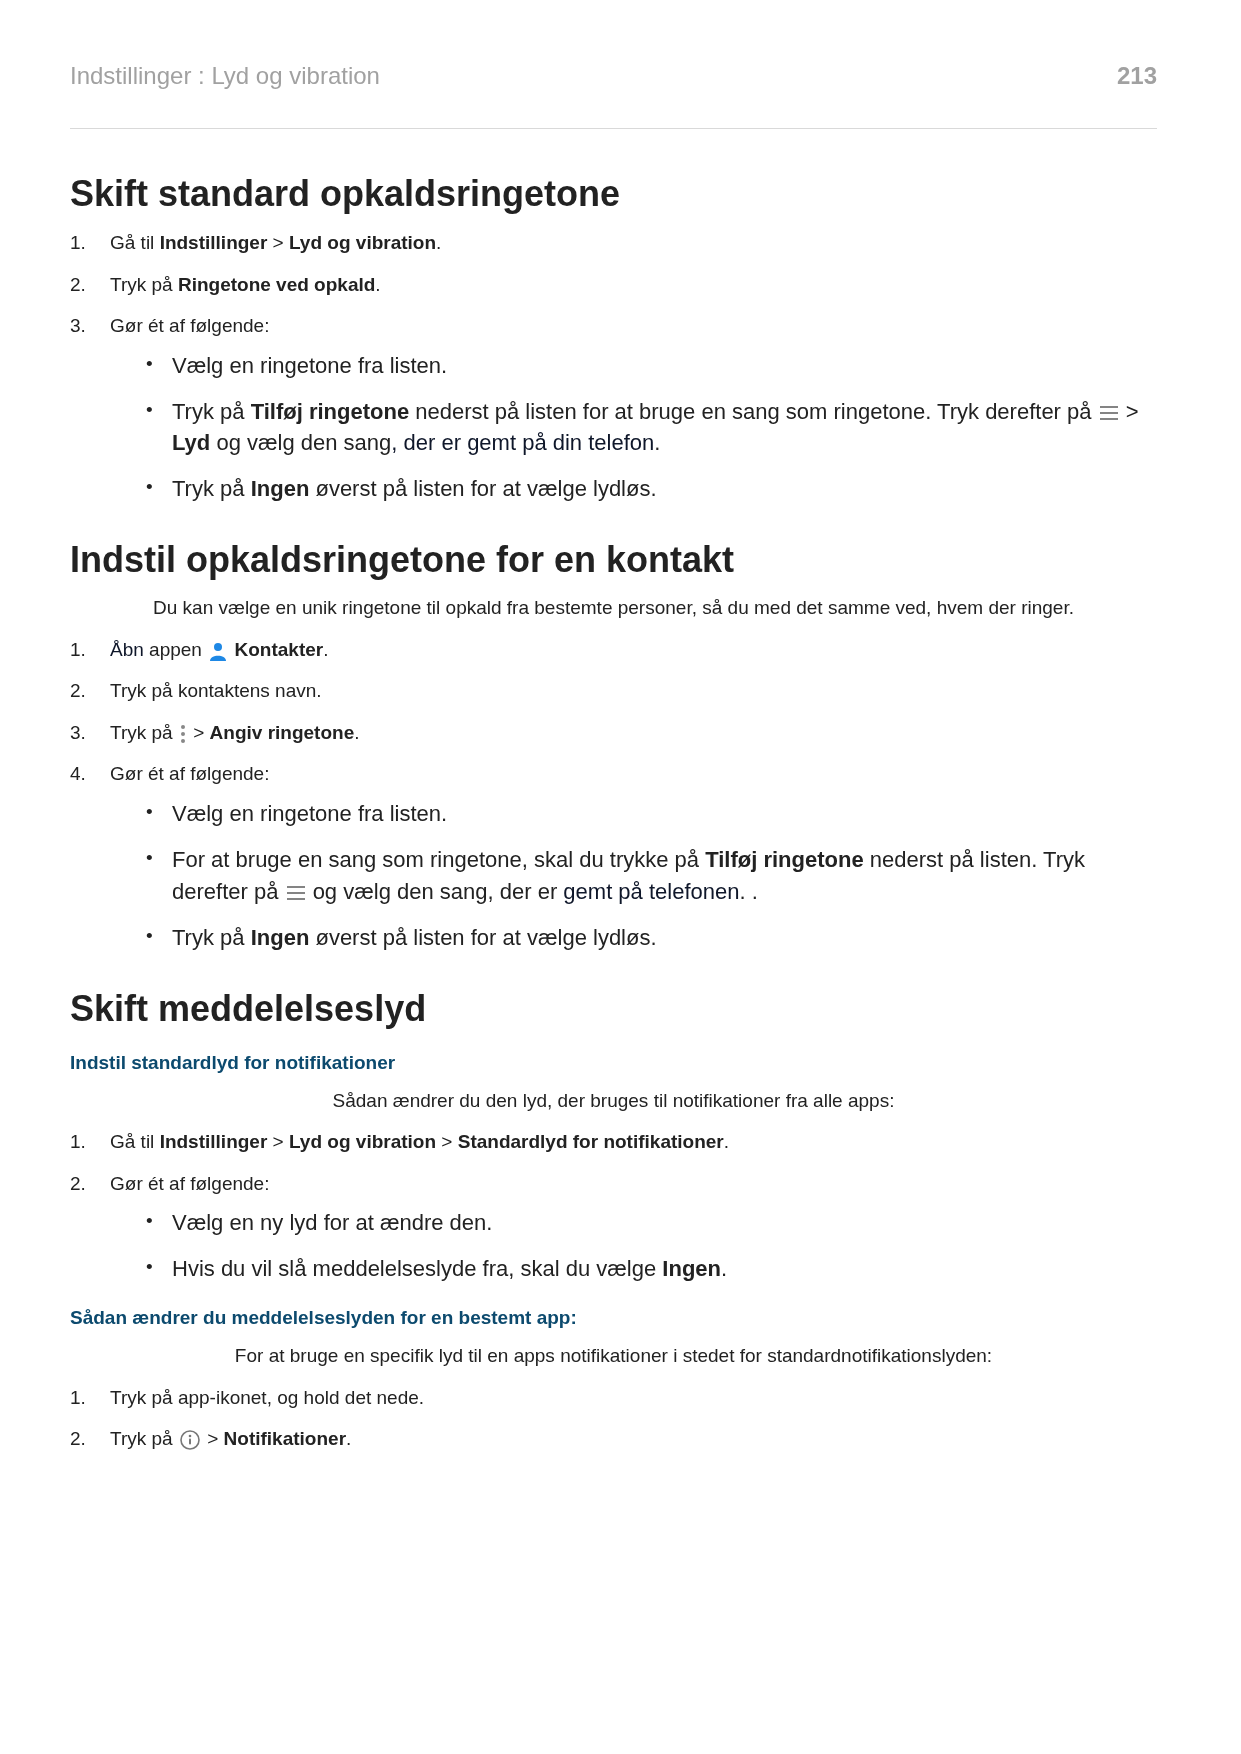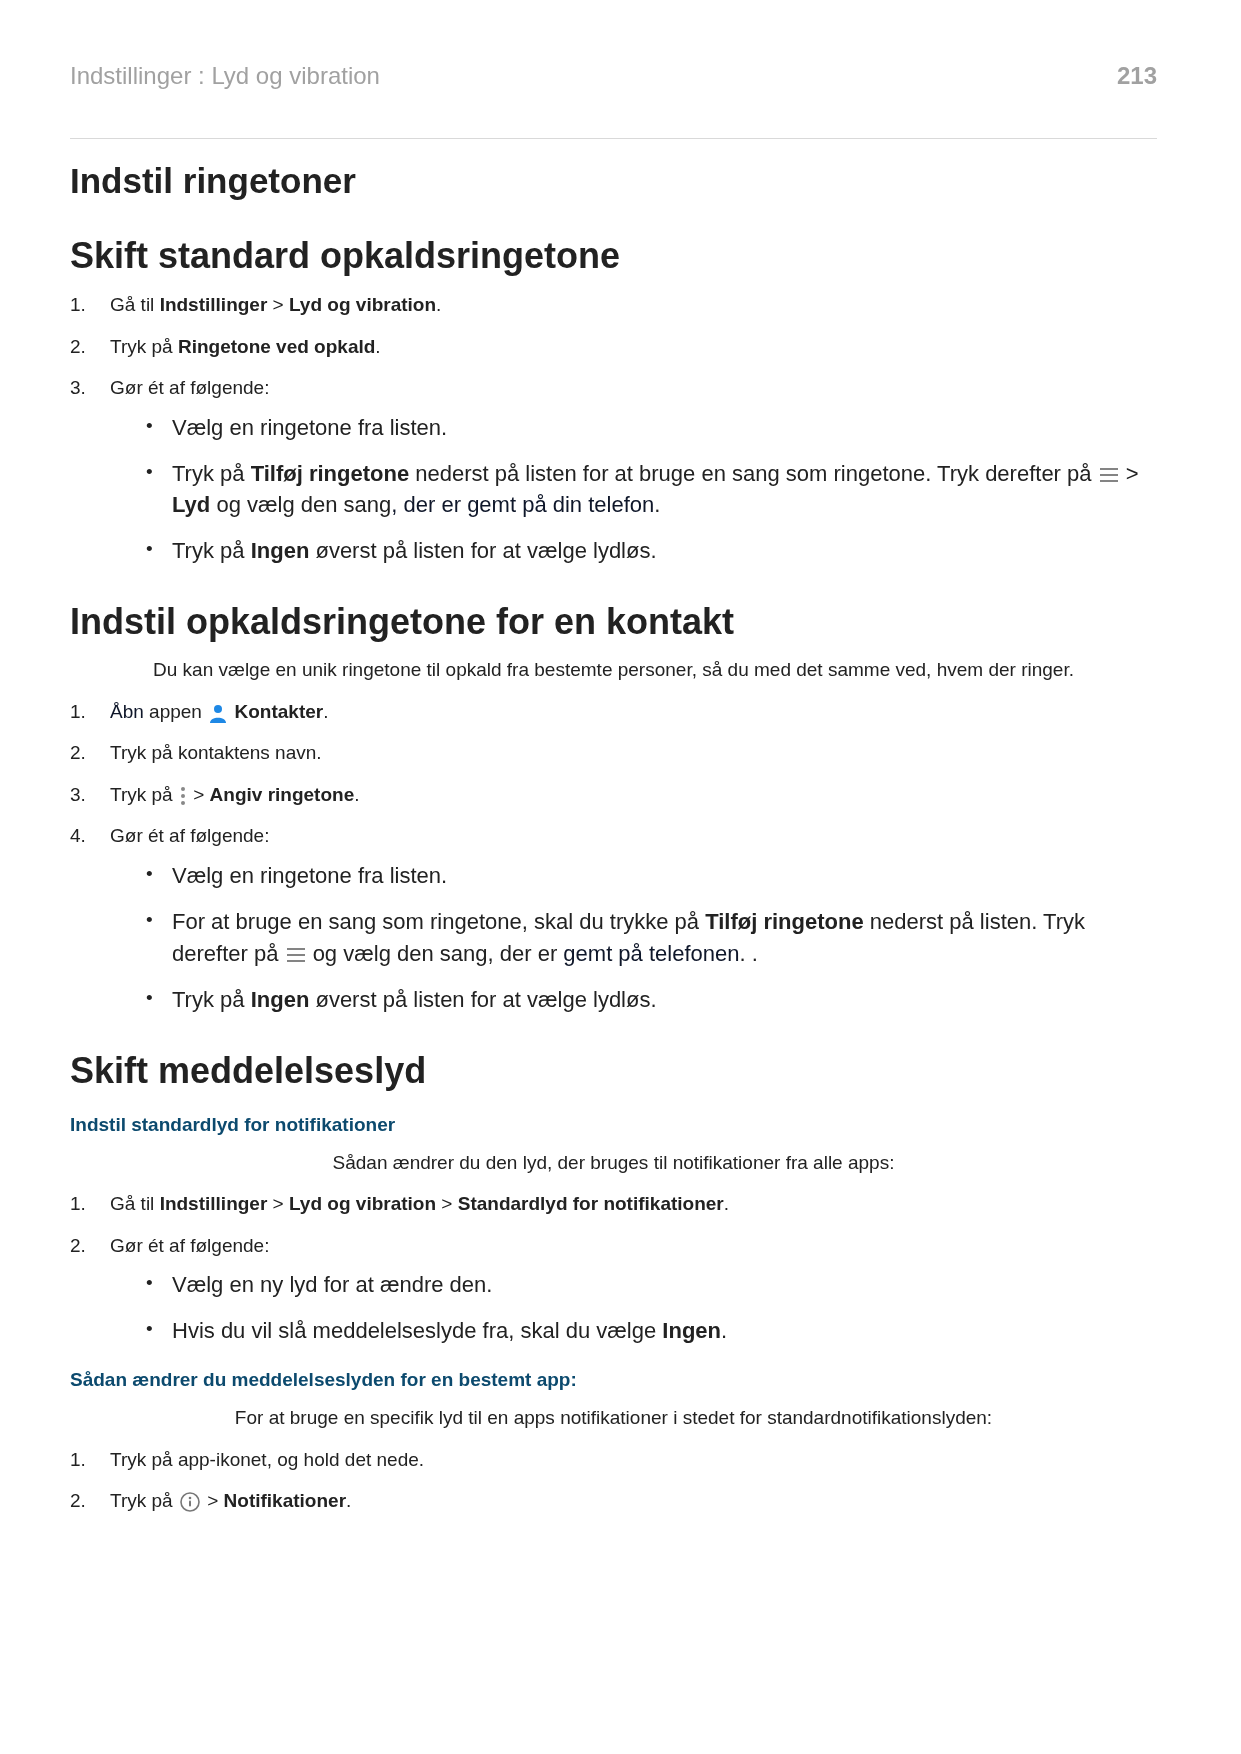--- a/index.html
+++ b/index.html
@@ -15,23 +15,23 @@
     padding: 62px 84px 60px 70px;
     position: relative;
   }
   .header {
     display: flex;
     justify-content: space-between;
     align-items: baseline;
     color: #a1a1a1;
     font-size: 24px;
     font-weight: 400;
-    padding-bottom: 48px;
+    padding-bottom: 38px;
     border-bottom: 1px solid #d9d9d9;
-    margin-bottom: 22px;
+    margin-bottom: 44px;
   }
   .page-number { color: #a1a1a1; font-weight: bold; }
   h1 { font-size: 35px; font-weight: 700; margin: 0 0 30px 0; color: #222; }
   h2 { font-size: 36px; font-weight: 700; margin: 34px 0 14px 0; color: #222; }
   h3 { font-size: 19px; font-weight: 700; margin: 22px 0 14px 0; color: #0c4a6e; }
   p  { font-size: 19px; line-height: 1.4; margin: 0 0 14px 0; text-align: center; }
   ol { padding-left: 0; margin: 8px 0 10px 0; list-style: none; counter-reset: step; }
   ol > li {
     position: relative;
     padding-left: 40px;
@@ -75,21 +75,20 @@
 </head>
 <body>
 
 <div class="page">
 
   <div class="header">
     <span>Indstillinger : Lyd og vibration</span>
     <span class="page-number">213</span>
   </div>
 
-  <h1>Indstil ringetoner</h1>
 
   <h2>Skift standard opkaldsringetone</h2>
   <ol>
     <li>
       <span>Gå til </span><span class="link bold">Indstillinger</span><span> &gt; </span><span class="bold">Lyd og vibration</span><span>.</span>
     </li>
     <li>
       <span>Tryk på </span><span class="bold">Ringetone ved opkald</span><span>.</span>
     </li>
     <li>

